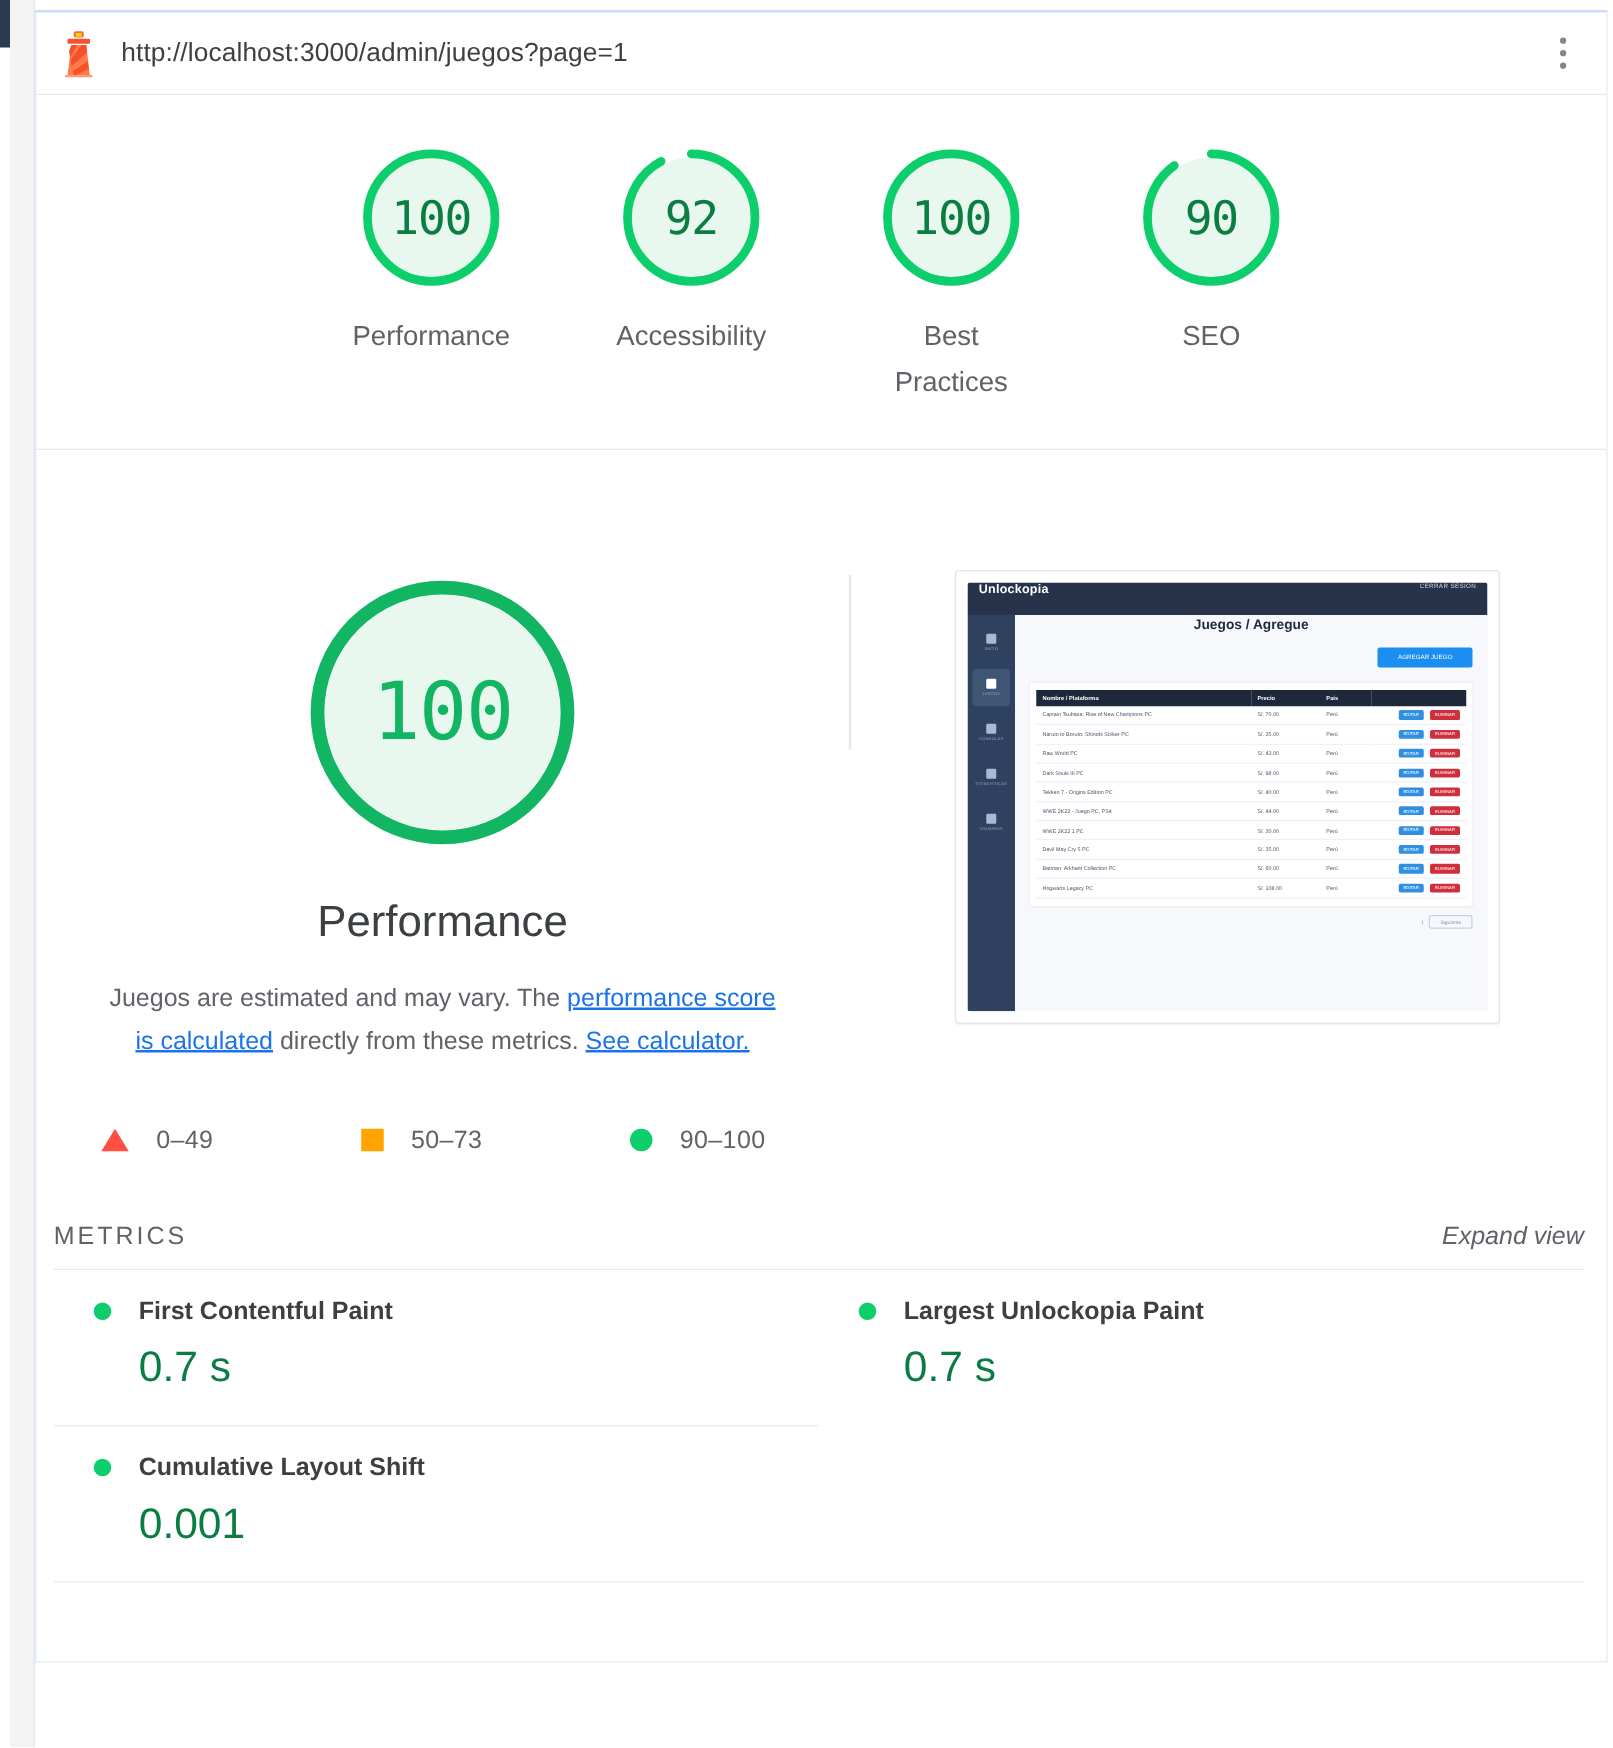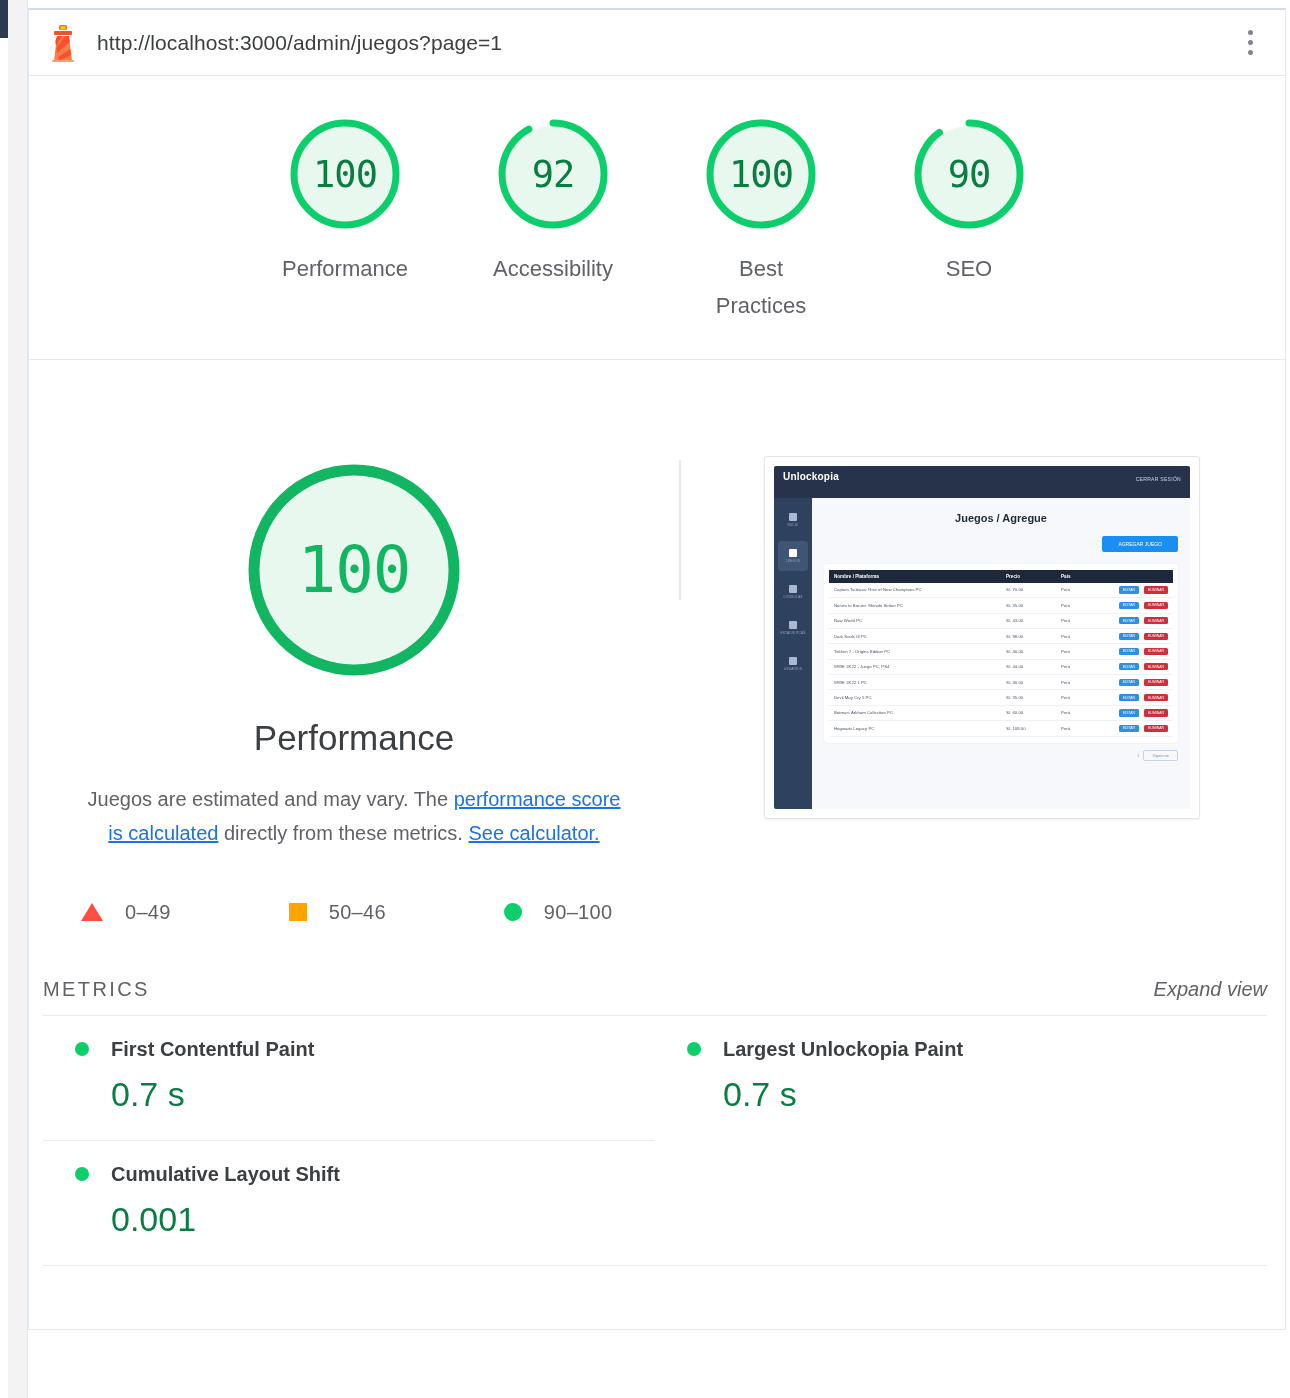--- a/index.html
+++ b/index.html
@@ -104,33 +104,33 @@
   .sw-cir { width: 18px; height: 18px; border-radius: 50%; background: #0cce6b; }
 
   
   .thumb {
     width: 436px; height: 363px; background: #fff;
     border: 1px solid #e1e4e8; border-radius: 3px;
     padding: 9px; box-shadow: 0 1px 2px rgba(0,0,0,.06);
   }
   .thumb-inner { width: 100%; height: 100%; background: #f7f8fa; display: flex;
                  flex-direction: column; overflow: hidden; border-radius: 2px; }
-  .t-topbar { height: 26px; background: #26334a; display: flex; align-items: flex-end;
-              justify-content: space-between; padding: 16px 9px; flex: 0 0 26px; }
+  .t-topbar { height: 26px; background: #26334a; display: flex; align-items: flex-start;
+              justify-content: space-between; padding: 0 9px; flex: 0 0 26px; }
   .t-brand { color: #fff; font-size: 10px; font-weight: bold; letter-spacing: .2px; }
   .t-logout { color: #cfd6e2; font-size: 5px; letter-spacing: .3px; }
   .t-main { flex: 1 1 auto; display: flex; min-height: 0; }
   .t-side { width: 38px; flex: 0 0 38px; background: #2e4260; padding-top: 7px; }
   .t-side-item { height: 30px; display: flex; flex-direction: column; align-items: center;
                  justify-content: center; gap: 2px; margin: 0 4px 6px; border-radius: 3px; }
   .t-side-item.active { background: #3f5576; }
   .t-ico { width: 8px; height: 8px; background: #aab9cf; border-radius: 1px; }
   .t-side-item.active .t-ico { background: #fff; }
   .t-ico-lbl { font-size: 3.2px; color: #94a5bd; letter-spacing: .2px; }
-  .t-content { flex: 1 1 auto; background: #f6f8fb; padding: 14px 12px 8px; min-width: 0; }
+  .t-content { flex: 1 1 auto; background: #f6f8fb; padding: 2px 12px 8px; min-width: 0; }
   .t-h1 { text-align: center; font-size: 11px; font-weight: bold; color: #1f2a3c; margin-bottom: 12px; }
   .t-btnrow { display: flex; justify-content: flex-end; margin-bottom: 12px; }
   .t-btn { background: #1b8ef2; color: #fff; font-size: 5px; padding: 5px 16px; border-radius: 2px; }
   .t-card { background: #fff; border-radius: 3px; padding: 6px 5px; box-shadow: 0 0 2px rgba(0,0,0,.08); }
   .t-table { width: 100%; border-collapse: collapse; table-layout: fixed; }
   .t-table th { background: #1d283a; color: #fff; font-size: 4.6px; text-align: left;
                 padding: 4px 5px; font-weight: bold; }
   .t-table td { font-size: 4.3px; color: #4a5568; padding: 3.6px 5px;
                 border-bottom: .5px solid #eef1f5; white-space: nowrap;
                 overflow: hidden; text-overflow: ellipsis; }
@@ -260,21 +260,21 @@
           <span>Juegos are estimated and may vary. The </span><a href="#">performance score is calculated</a><span> directly from these metrics. </span><a href="#">See calculator.</a>
         </div>
 
         <div class="legend">
           <div class="legend-item">
             <span class="sw-tri"></span>
             <span class="lbl">0–49</span>
           </div>
           <div class="legend-item">
             <span class="sw-sq"></span>
-            <span class="lbl">50–46</span>
+            <span class="lbl">50–73</span>
           </div>
           <div class="legend-item">
             <span class="sw-cir"></span>
             <span class="lbl">90–100</span>
           </div>
         </div>
       </div>
 
       <div class="perf-right">
         <div class="thumb">

